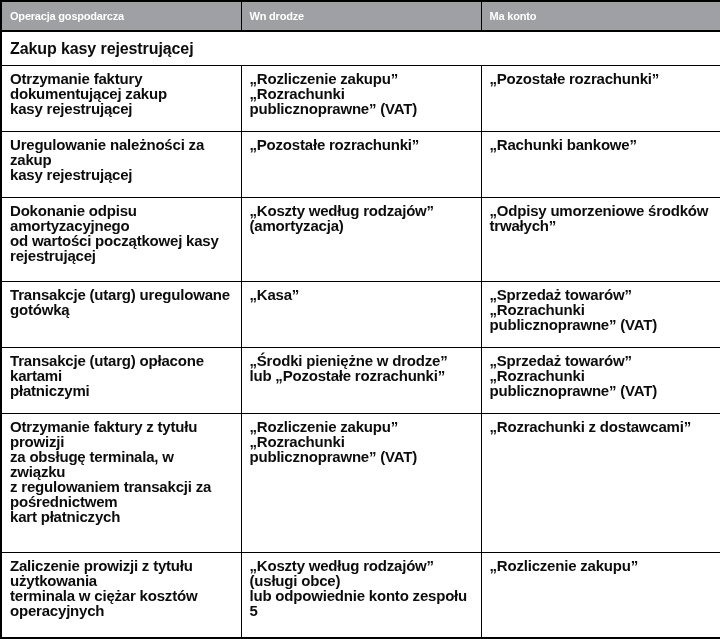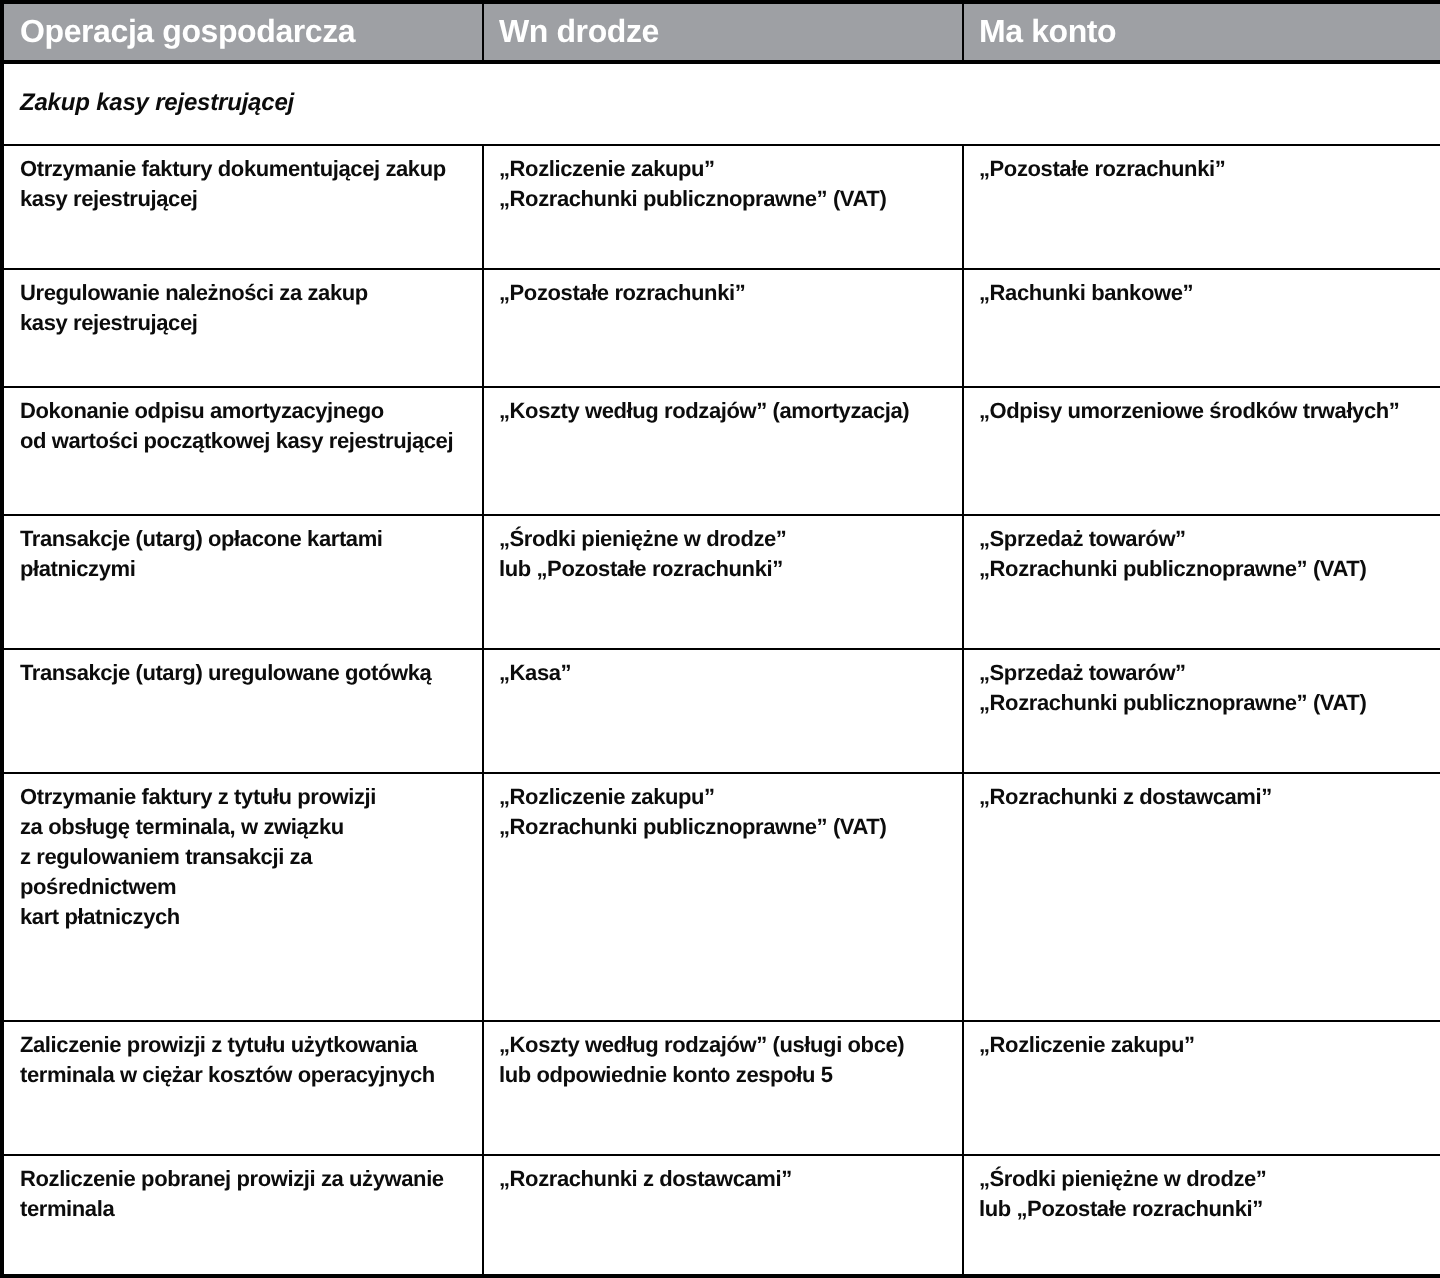--- a/index.html
+++ b/index.html
@@ -21,43 +21,42 @@
     background: #ffffff;
     border: 2px solid var(--border, #000);
   }
   table.acct col { width: 240px; }
   th, td {
     box-sizing: border-box;
     border: 1px solid var(--border, #000);
     vertical-align: top;
     text-align: left;
     padding: 5px 8px 3px 8px;
-    font-size: 11px;
+    font-size: 15px;
     line-height: 15px;
     font-weight: bold;
     color: #0c0c0c;
     letter-spacing: -0.2px;
     white-space: pre-line;
     overflow: hidden;
   }
   thead th {
     background: var(--header-bg, #9ea0a4);
     color: var(--header-text, #fff);
-    font-size: 16px;
+    font-size: 11px;
     vertical-align: middle;
     padding: 0 8px;
     border-bottom: 2px solid var(--border, #000);
   }
   tr.section td {
-    font-size: 12px;
+    font-size: 16px;
     vertical-align: middle;
     padding: 2px 8px;
     white-space: normal;
     letter-spacing: -0.1px;
-    font-style: italic;
   }
 </style>
 </head>
 <body>
 
 <div class="doc">
   <table class="acct">
     <colgroup>
       <col>
         <col>
@@ -89,52 +88,45 @@
         <td>„Rachunki bankowe”</td>
       </tr>
       <tr style="height:43px">
         <td>Dokonanie odpisu amortyzacyjnego
 od wartości początkowej kasy rejestrującej</td>
         <td>„Koszty według rodzajów” (amortyzacja)</td>
         <td>„Odpisy umorzeniowe środków trwałych”</td>
       </tr>
 
 
+      <tr style="height:42px">
+        <td>Transakcje (utarg) uregulowane gotówką</td>
+        <td>„Kasa”</td>
+        <td>„Sprzedaż towarów”
+„Rozrachunki publicznoprawne” (VAT)</td>
+      </tr>
       <tr style="height:45px">
         <td>Transakcje (utarg) opłacone kartami
 płatniczymi</td>
         <td>„Środki pieniężne w drodze”
 lub „Pozostałe rozrachunki”</td>
-        <td>„Sprzedaż towarów”
-„Rozrachunki publicznoprawne” (VAT)</td>
-      </tr>
-      <tr style="height:42px">
-        <td>Transakcje (utarg) uregulowane gotówką</td>
-        <td>„Kasa”</td>
         <td>„Sprzedaż towarów”
 „Rozrachunki publicznoprawne” (VAT)</td>
       </tr>
       <tr style="height:77px">
         <td>Otrzymanie faktury z tytułu prowizji
 za obsługę terminala, w związku
 z regulowaniem transakcji za pośrednictwem
 kart płatniczych</td>
         <td>„Rozliczenie zakupu”
 „Rozrachunki publicznoprawne” (VAT)</td>
         <td>„Rozrachunki z dostawcami”</td>
       </tr>
       <tr style="height:45px">
         <td>Zaliczenie prowizji z tytułu użytkowania
 terminala w ciężar kosztów operacyjnych</td>
         <td>„Koszty według rodzajów” (usługi obce)
 lub odpowiednie konto zespołu 5</td>
         <td>„Rozliczenie zakupu”</td>
       </tr>
-      <tr style="height:41px">
-        <td>Rozliczenie pobranej prowizji za używanie
-terminala</td>
-        <td>„Rozrachunki z dostawcami”</td>
-        <td>„Środki pieniężne w drodze”
-lub „Pozostałe rozrachunki”</td>
-      </tr>
     </tbody>
   </table>
 </div>
 
 </body></html>

